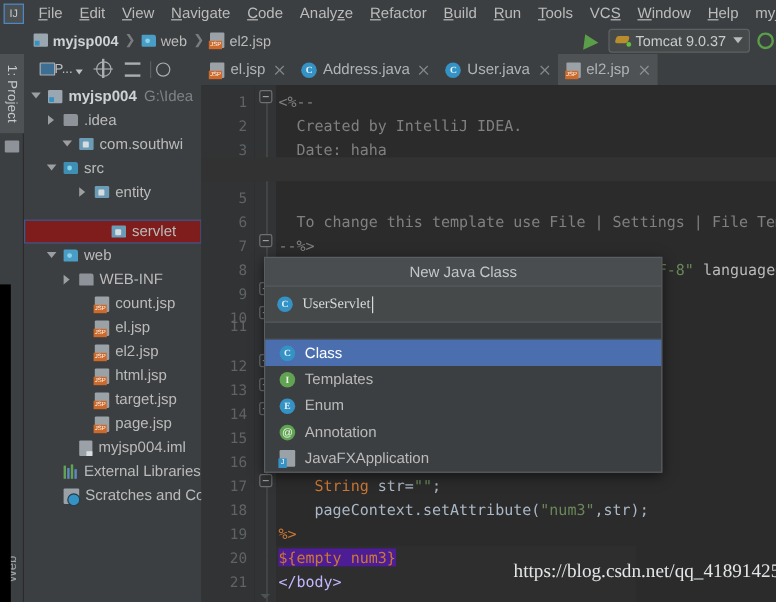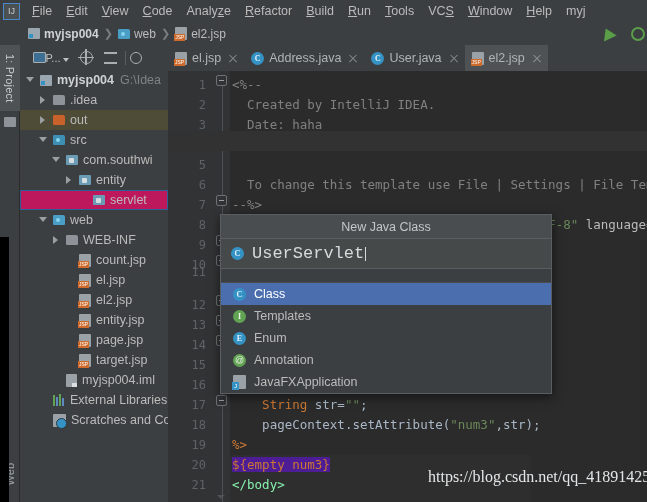--- a/index.html
+++ b/index.html
@@ -127,21 +127,21 @@
 
   .proj-tree {
     position: absolute; left: 20px; top: 70px; width: 148px; height: 432px;
     background: #3c3f41; overflow: hidden; font-size: 12.5px;
   }
   .tree-row {
     display:flex; align-items:center; height:20px; white-space:nowrap;
     padding-right:2px; color: #bbbbbb;
   }
   .tree-row.sel-out { background:#4e4b36; }
-  .tree-row.sel-servlet { background:#be185d; border:1px solid #2d6099; height:20px;}
+  .tree-row.sel-servlet { background:#7f1d1d; border:1px solid #2d6099; height:20px;margin-top:13px;}
   .tw { width:12px;height:12px; flex:0 0 auto; position:relative;}
   .tw.open:after{content:"";position:absolute;left:2px;top:3px;border-left:4.5px solid transparent;border-right:4.5px solid transparent;border-top:5px solid #9b9fa1;}
   .tw.closed:after{content:"";position:absolute;left:3px;top:2px;border-top:4.5px solid transparent;border-bottom:4.5px solid transparent;border-left:5px solid #9b9fa1;}
   .tree-label { margin-left:5px; }
   .tree-label.bold { font-weight: bold; color:#cfd2d4; }
   .tree-path { color:#7e8386; margin-left:6px; }
 
   
   .editor-tabs {
     position:absolute; left:168px; top:45px; width:479px; height:26px;
@@ -179,21 +179,21 @@
     font-size:12.5px; white-space:pre; color:#a9b7c6;
   }
   .ln {
     position:absolute; right:6px; width:38px; text-align:right;
     height:20px; line-height:20px; font-family:"DejaVu Sans Mono", monospace;
     font-size:12px; color:#606366;
   }
   .ln.cur { color:#a4a3a3; }
   .hl-line { position:absolute; left:0; width:479px; height:20px; background:#323232;}
   .cmt { color:#808080; }
-  .tag { color:#86efac; }
+  .tag { color:#c4b5fd; }
   .attr { color:#bababa; }
   .str { color:#6a8759; }
   .kw  { color:#cc7832; }
   .el  { color:#cc7832; background:#4c1d95; }
   .scriptlet { color:#5f8abf; }
   .code-bg-block { position:absolute; background:#2e2e2e; }
 
   .fold-mark {
     position:absolute; left:4px; width:11px; height:11px;
     border:1px solid #6e7173; border-radius:2px; background:#313335;
@@ -214,22 +214,22 @@
   .dlg-title {
     height:24px; line-height:24px; text-align:center;
     font-size:12.5px; color:#c3c7c9; background:#4a4d4f;
     border-bottom:1px solid #5a5e60;
   }
   .dlg-input-row {
     height:30px; display:flex; align-items:center; padding-left:10px;
     background:#45494a; border-bottom:1px solid #5a5e60;
   }
   .dlg-input-text {
-    font-size:17px; color:#d7dadb; margin-left:8px;
-    font-family:Liberation Mono, monospace;
+    font-size:12px; color:#d7dadb; margin-left:8px;
+    font-family:Liberation Serif, serif;
   }
   .caret-bar { display:inline-block; width:1px; height:14px; background:#d7dadb; vertical-align:-2px; margin-left:1px;}
   .dlg-gap { height:14px; background:#3c3f41; border-bottom:1px solid #4a4d4f;}
   .dlg-list { }
   .dlg-item {
     height:22px; display:flex; align-items:center; padding-left:12px;
     font-size:12.5px; color:#bbbbbb;
   }
   .dlg-item.selected { background:#4b6eaf; color:#ffffff; }
   .dlg-item-label { margin-left:8px; }
@@ -253,20 +253,21 @@
 
 <div id="app">
 
   <div class="menubar">
     <div class="app-logo">
       <span>IJ</span>
     </div>
     <div class="menu-item"><span class="mn">F</span><span title="File">ile</span></div>
     <div class="menu-item"><span class="mn">E</span>dit</div>
     <div class="menu-item"><span class="mn">V</span>iew</div>
+    <div class="menu-item"><span class="mn">N</span>avigate</div>
     <div class="menu-item"><span class="mn">C</span>ode</div>
     <div class="menu-item">Analy<span class="mn">z</span>e</div>
     <div class="menu-item"><span class="mn">R</span>efactor</div>
     <div class="menu-item"><span class="mn">B</span>uild</div>
     <div class="menu-item"><span class="mn">R</span>un</div>
     <div class="menu-item"><span class="mn">T</span>ools</div>
     <div class="menu-item">VC<span class="mn">S</span></div>
     <div class="menu-item"><span class="mn">W</span>indow</div>
     <div class="menu-item"><span class="mn">H</span>elp</div>
     <div class="menu-item">myj</div>
@@ -284,20 +285,25 @@
       <span class="crumb-label">web</span>
     </div>
     <span class="crumb-sep">❯</span>
     <div class="crumb">
       <span class="ico ico-jsp"></span>
       <span class="crumb-label">el2.jsp</span>
     </div>
 
     <div class="nav-right">
       <div class="arrow-green"></div>
+      <div class="run-config">
+        <span class="tomcat-ico"></span>
+        <span class="run-config-label">Tomcat 9.0.37</span>
+        <span class="caret-down"></span>
+      </div>
       <span class="green-circle"></span>
     </div>
   </div>
 
   <div class="left-strip">
     <div class="strip-tab">
       <span>1: Project</span>
     </div>
     <div class="strip-folder-ico"></div>
     <div class="strip-web">
@@ -337,42 +343,35 @@
         <span class="tree-label bold">myjsp004</span>
         <span class="tree-path">G:\Idea</span>
       </div>
       <div class="tree-row">
         <span style="display:inline-block;width:17px;flex:0 0 auto"></span>
         <span class="tw closed"></span>
         <span style="width:4px;flex:0 0 auto"></span>
         <span class="ico ico-folder-gray"></span>
         <span class="tree-label">.idea</span>
       </div>
-      <div class="tree-row sel-out">
-        <span style="display:inline-block;width:17px;flex:0 0 auto"></span>
-        <span class="tw closed"></span>
-        <span style="width:4px;flex:0 0 auto"></span>
-        <span class="ico ico-folder-orange"></span>
-        <span class="tree-label">out</span>
+      <div class="tree-row">
+        <span style="display:inline-block;width:30px;flex:0 0 auto"></span>
+        <span class="tw open"></span>
+        <span style="width:4px;flex:0 0 auto"></span>
+        <span class="ico ico-pkg"></span>
+        <span class="tree-label">com.southwi</span>
       </div>
       <div class="tree-row">
         <span style="display:inline-block;width:17px;flex:0 0 auto"></span>
         <span class="tw open"></span>
         <span style="width:4px;flex:0 0 auto"></span>
         <span class="ico ico-folder-blue" style="background:#3f8fb5"></span>
         <span class="tree-label">src</span>
       </div>
       <div class="tree-row">
-        <span style="display:inline-block;width:30px;flex:0 0 auto"></span>
-        <span class="tw open"></span>
-        <span style="width:4px;flex:0 0 auto"></span>
-        <span class="ico ico-pkg"></span>
-        <span class="tree-label">com.southwi</span>
-      </div>
-      <div class="tree-row">
         <span style="display:inline-block;width:43px;flex:0 0 auto"></span>
         <span class="tw closed"></span>
         <span style="width:4px;flex:0 0 auto"></span>
         <span class="ico ico-pkg"></span>
         <span class="tree-label">entity</span>
       </div>
       <div class="tree-row sel-servlet">
         <span style="display:inline-block;width:56px;flex:0 0 auto"></span>
         <span class="tw"></span>
         <span style="width:4px;flex:0 0 auto"></span>
@@ -412,35 +411,35 @@
         <span class="tw"></span>
         <span style="width:4px;flex:0 0 auto"></span>
         <span class="ico ico-jsp"></span>
         <span class="tree-label">el2.jsp</span>
       </div>
       <div class="tree-row">
         <span style="display:inline-block;width:43px;flex:0 0 auto"></span>
         <span class="tw"></span>
         <span style="width:4px;flex:0 0 auto"></span>
         <span class="ico ico-jsp"></span>
-        <span class="tree-label">entity.jsp</span>
+        <span class="tree-label">html.jsp</span>
+      </div>
+      <div class="tree-row">
+        <span style="display:inline-block;width:43px;flex:0 0 auto"></span>
+        <span class="tw"></span>
+        <span style="width:4px;flex:0 0 auto"></span>
+        <span class="ico ico-jsp"></span>
+        <span class="tree-label">target.jsp</span>
       </div>
       <div class="tree-row">
         <span style="display:inline-block;width:43px;flex:0 0 auto"></span>
         <span class="tw"></span>
         <span style="width:4px;flex:0 0 auto"></span>
         <span class="ico ico-jsp"></span>
         <span class="tree-label">page.jsp</span>
-      </div>
-      <div class="tree-row">
-        <span style="display:inline-block;width:43px;flex:0 0 auto"></span>
-        <span class="tw"></span>
-        <span style="width:4px;flex:0 0 auto"></span>
-        <span class="ico ico-jsp"></span>
-        <span class="tree-label">target.jsp</span>
       </div>
       <div class="tree-row">
         <span style="display:inline-block;width:30px;flex:0 0 auto"></span>
         <span class="tw"></span>
         <span style="width:4px;flex:0 0 auto"></span>
         <span class="ico ico-iml"></span>
         <span class="tree-label">myjsp004.iml</span>
       </div>
       <div class="tree-row">
         <span style="display:inline-block;width:17px;flex:0 0 auto"></span>

